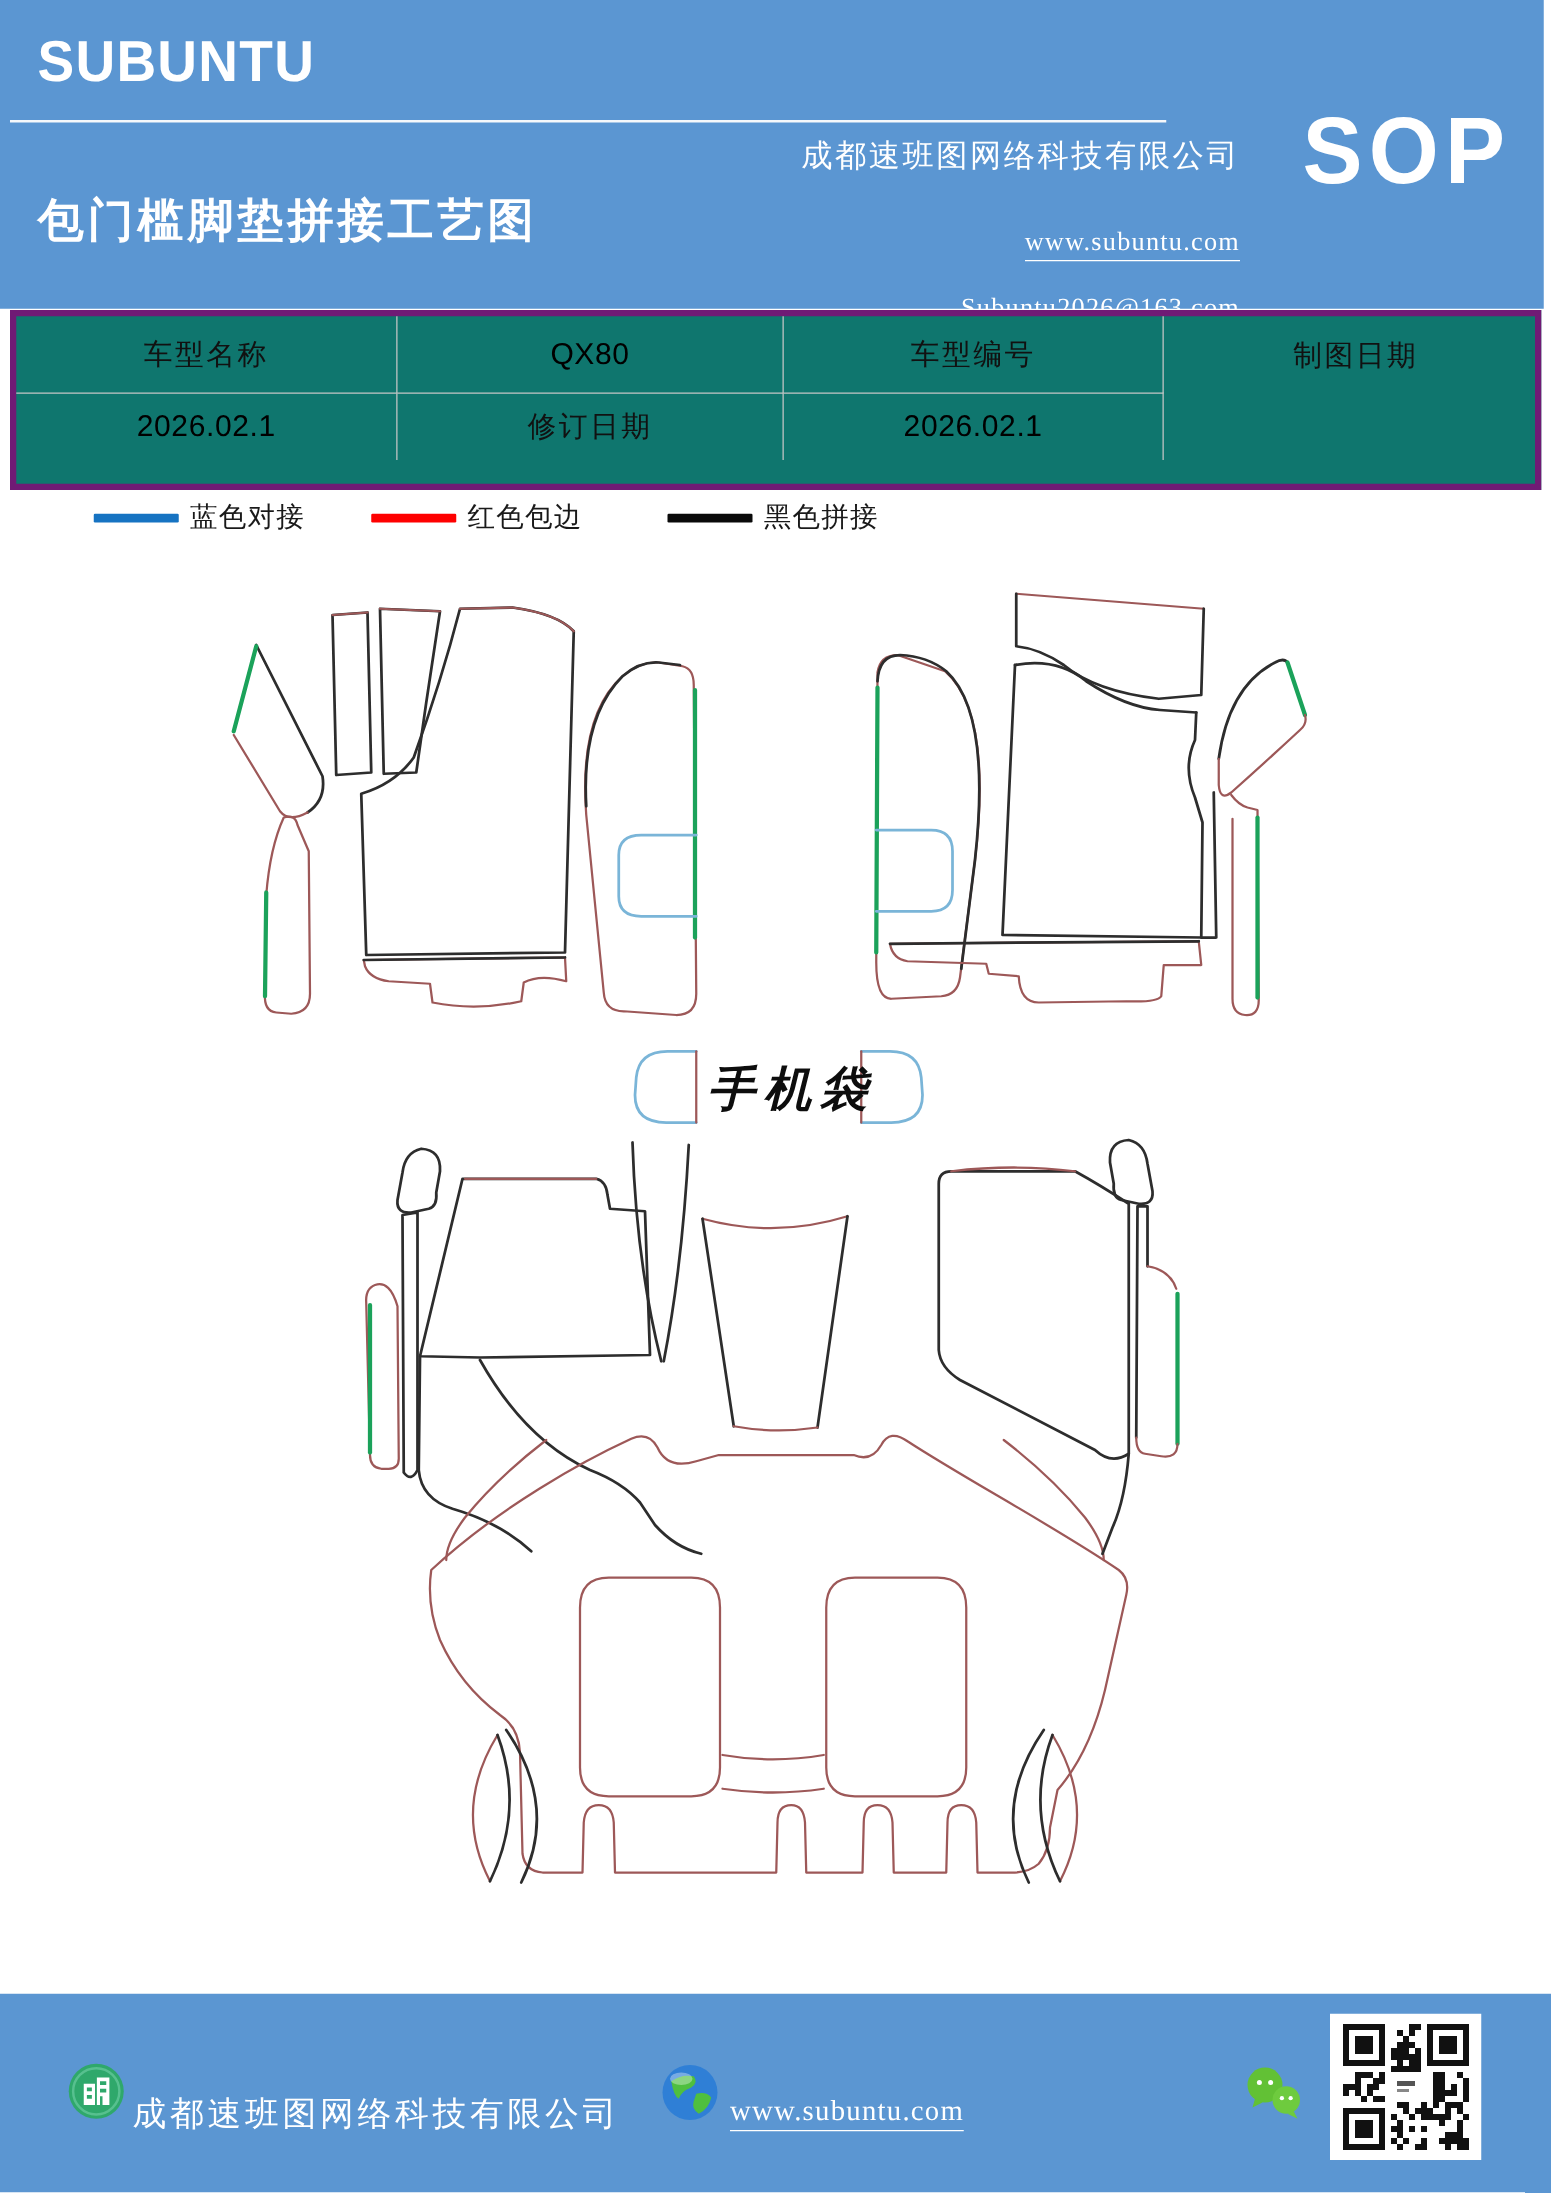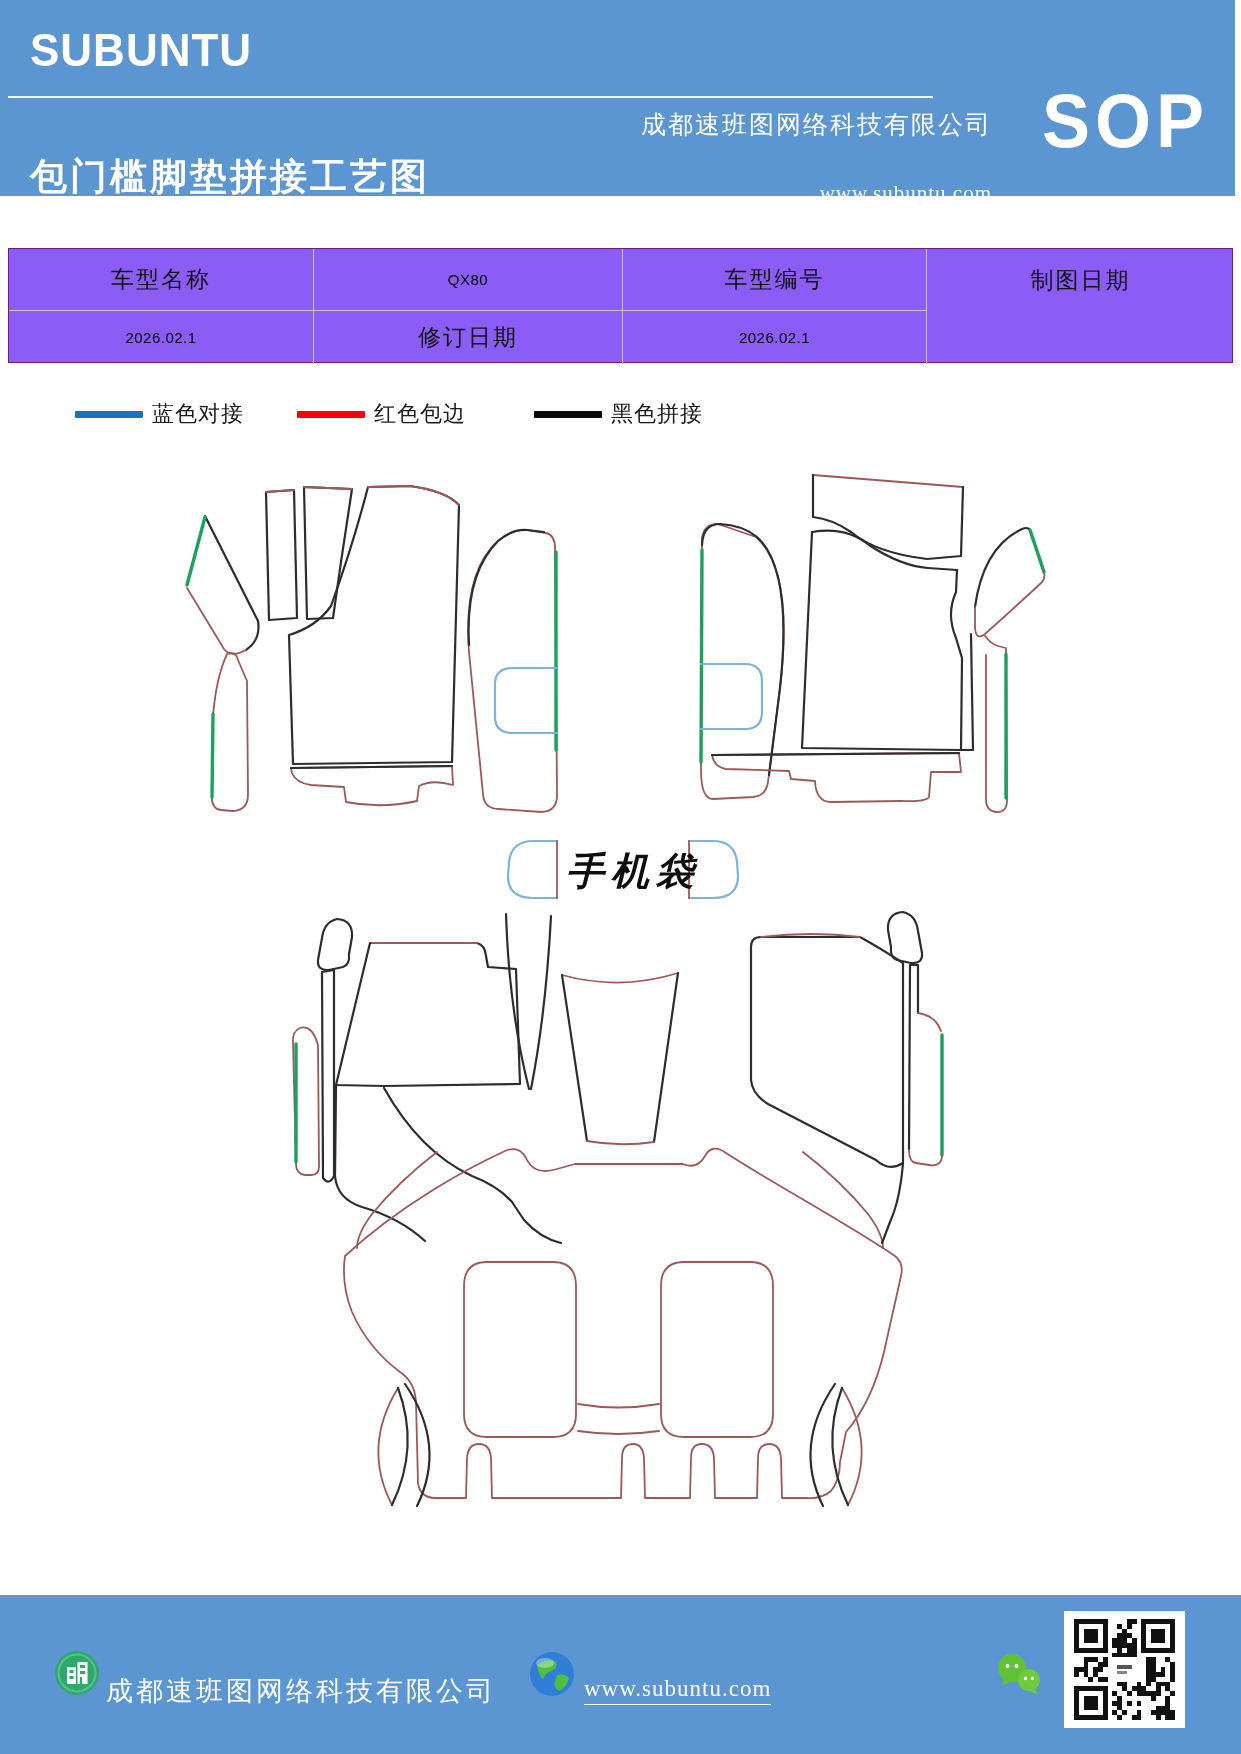--- a/index.html
+++ b/index.html
@@ -2,21 +2,21 @@
 <html style="--header-blue: #5b96d2; --line-red: #9d5858; --line-black: #2d2d2d; --line-green: #1ba25a; --line-blue: #7ab5d8;"><head>
 <meta charset="utf-8">
 <style>
   html,body{margin:0;padding:0;}
   body{
     width:1241px;height:1754px;position:relative;background:#ffffff;
     font-family:"Liberation Sans",sans-serif;overflow:hidden;
   }
   
   .header{
-    position:absolute;left:0;top:0;width:1235px;height:196px;
+    position:absolute;left:0;top:0;width:1235px;height:247px;
     background:var(--header-blue,#5b96d2);
   }
   .logo{
     position:absolute;left:30px;top:24px;color:#fff;font-size:44px;font-weight:800;
     letter-spacing:1px;transform:scaleY(1.05);transform-origin:left top;
   }
   .header-divider{
     position:absolute;left:8px;top:96px;width:925px;height:2px;background:#f5f8fb;
   }
   .doc-title{
@@ -30,32 +30,32 @@
   .header-company{font-size:25px;letter-spacing:2px;}
   .header-site{display:inline-block;margin-top:22px;font-size:21px;letter-spacing:1px;
     color:#fff;border-bottom:1.5px solid #fff;padding-bottom:2px;cursor:pointer;}
   .header-mail{margin-top:25px;font-size:21px;letter-spacing:1px;}
   .sop{
     position:absolute;left:1042px;top:78px;color:#fff;font-size:72px;font-weight:800;
     letter-spacing:5px;transform:scaleY(1.05);transform-origin:left top;
   }
   
   .info-table{
-    position:absolute;left:8px;top:248px;width:1225px;height:115px;
+    position:absolute;left:8px;top:248px;width:1225px;height:144px;
     display:grid;grid-template-columns:305px 309px 304px 307px;grid-template-rows:62px 53px;
-    border:1px solid #701a75;box-sizing:border-box;background:#8b5cf6;
+    border:5px solid #701a75;box-sizing:border-box;background:#0f766e;
   }
   .cell{
     display:flex;align-items:center;justify-content:center;
     border-right:1px solid #c6c6c6;border-bottom:1px solid #c6c6c6;box-sizing:border-box;
   }
   .cell:nth-child(4n){border-right:none;}
   .cell.last-row{border-bottom:none;}
   .cell.lab{font-family:"Liberation Serif",serif;font-size:23px;color:#111;letter-spacing:2px;}
-  .cell.val{font-size:15px;color:#000;font-weight:500;letter-spacing:0.5px;}
+  .cell.val{font-size:24px;color:#000;font-weight:500;letter-spacing:0.5px;}
   
   .legend{position:absolute;left:0;top:399px;width:1241px;height:30px;}
   .legend-item{position:absolute;display:flex;align-items:center;gap:9px;height:30px;text-align:right;}
   .legend-swatch{width:68px;height:7px;border-radius:1px;flex:0 0 auto;}
   .legend-label{font-size:22px;color:#1a1a1a;letter-spacing:1px;}
   
   .diagram{position:absolute;left:0;top:420px;width:1241px;height:1100px;font-style:italic;}
   .diagram svg{display:block;width:1241px;height:1100px;}
   .ln-r{stroke:var(--line-red,#9d5858);stroke-width:1.8;fill:none;stroke-linecap:round;stroke-linejoin:round;}
   .ln-k{stroke:var(--line-black,#2d2d2d);stroke-width:2.2;fill:none;stroke-linecap:round;stroke-linejoin:round;}

